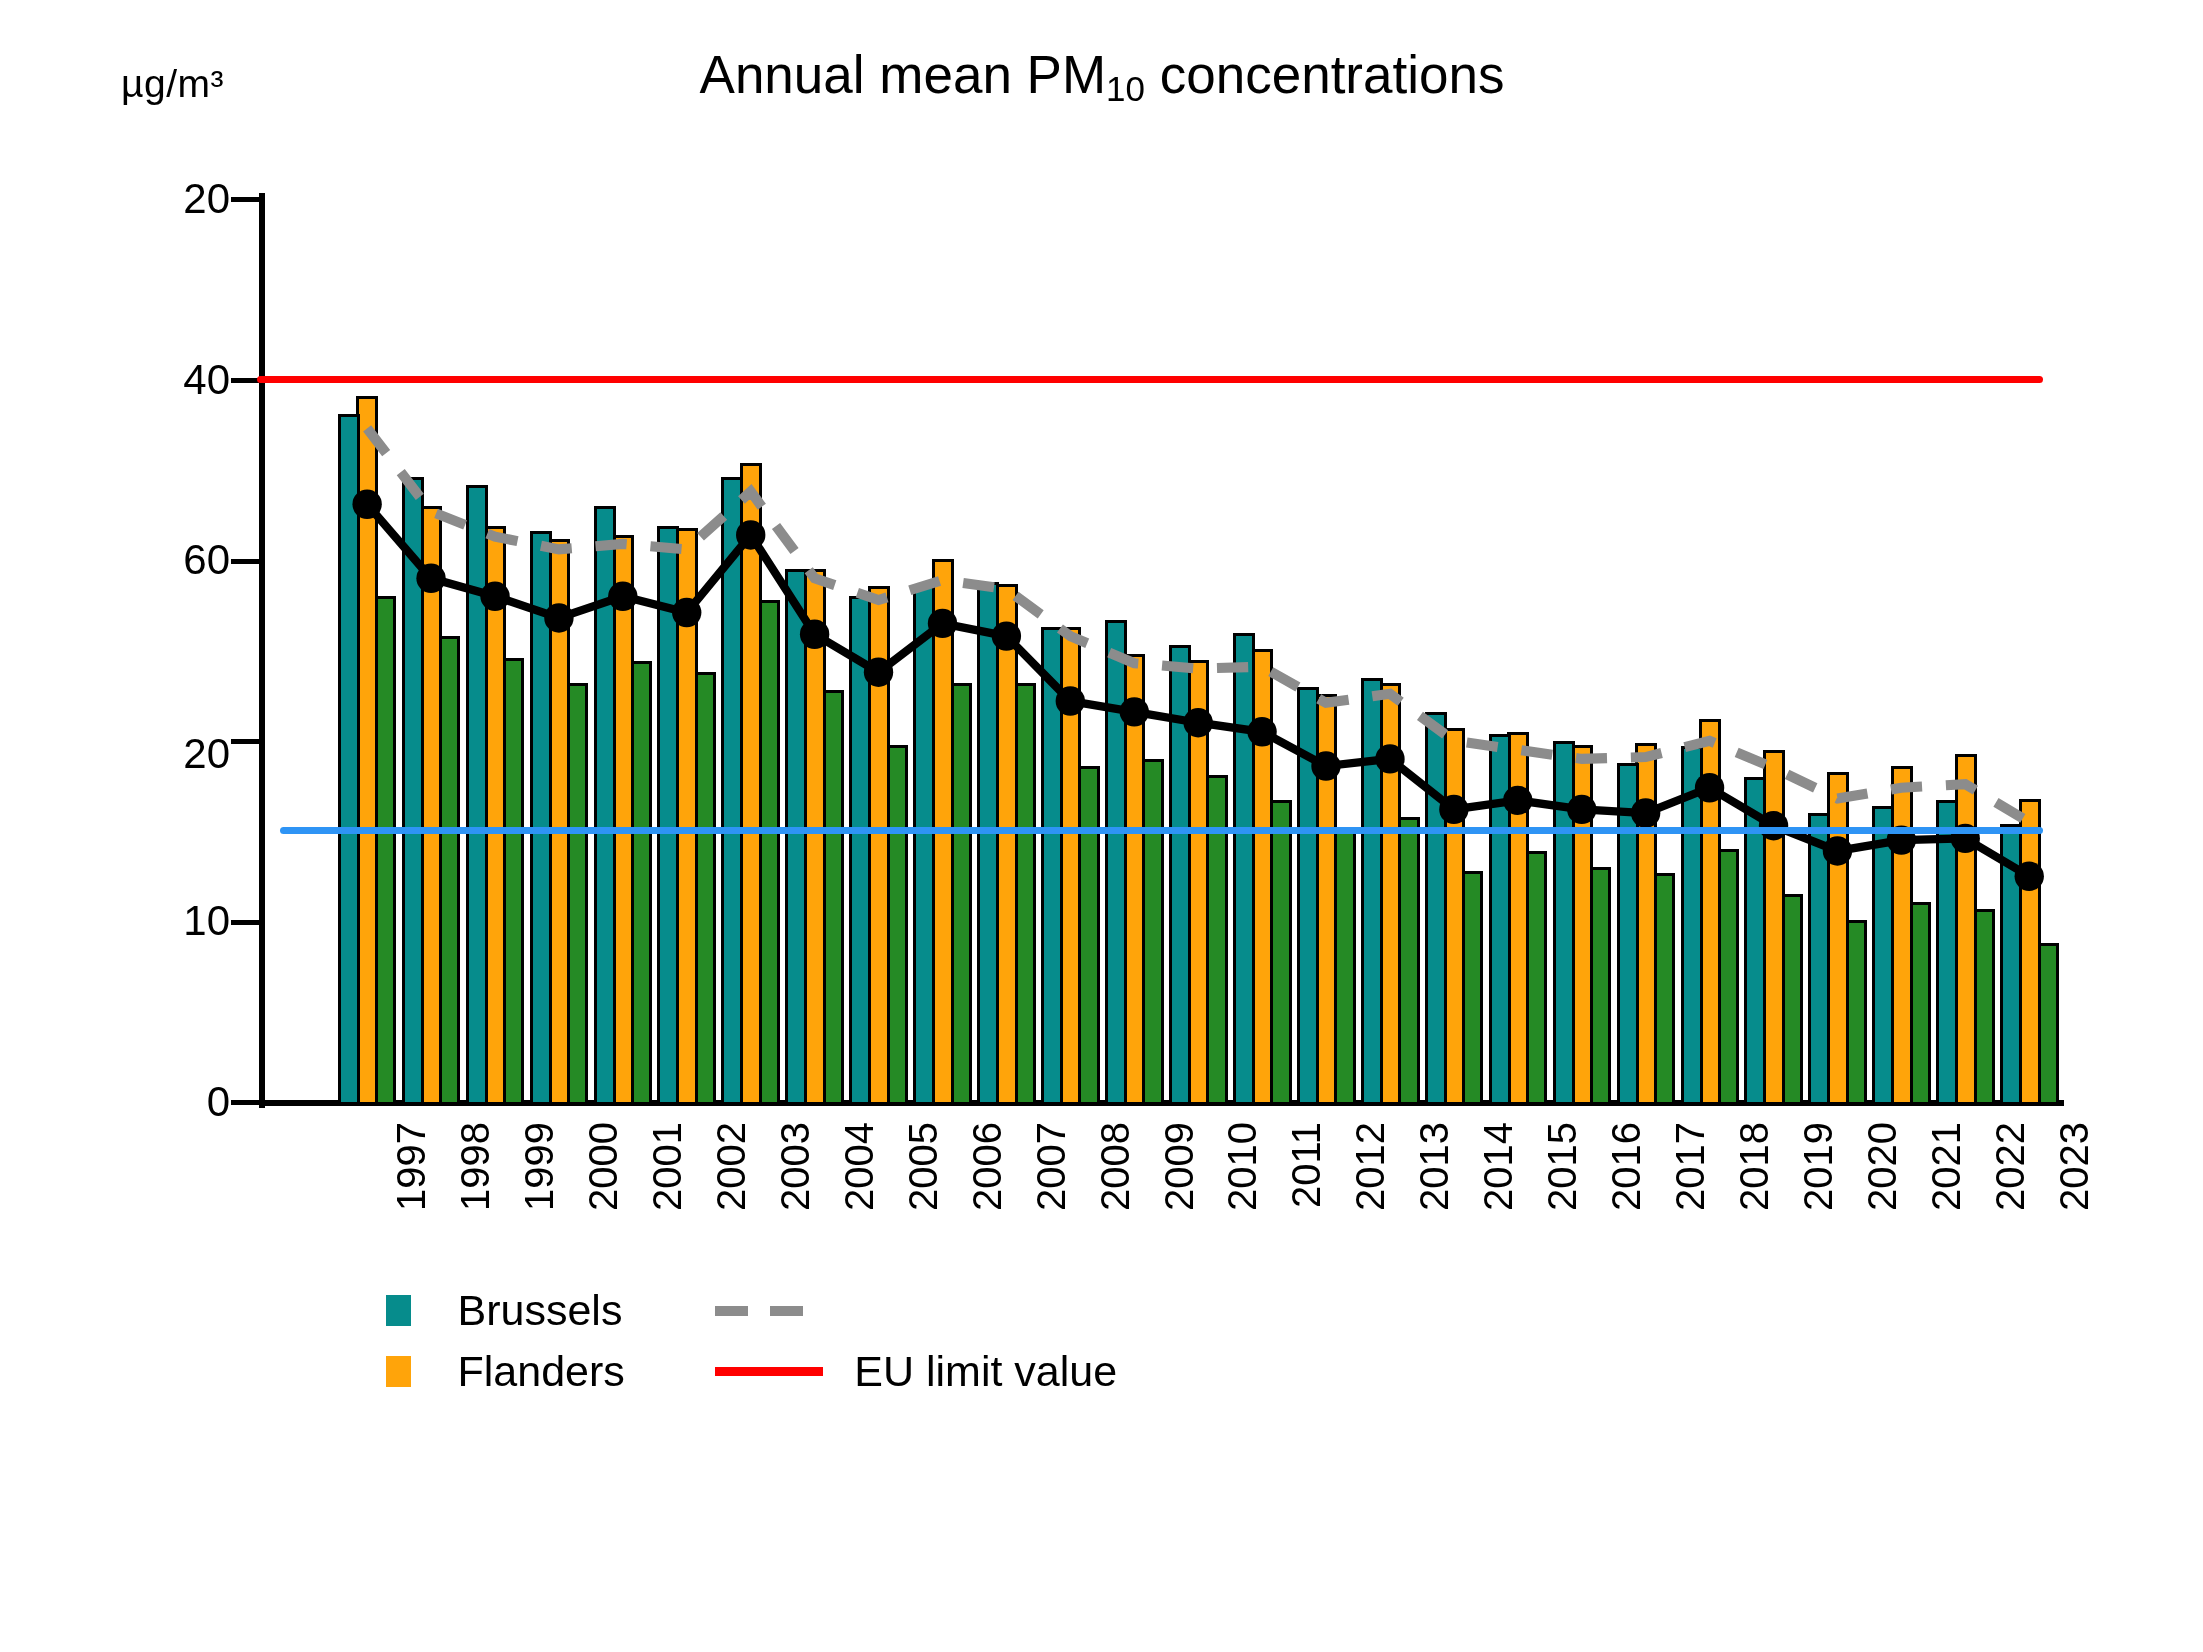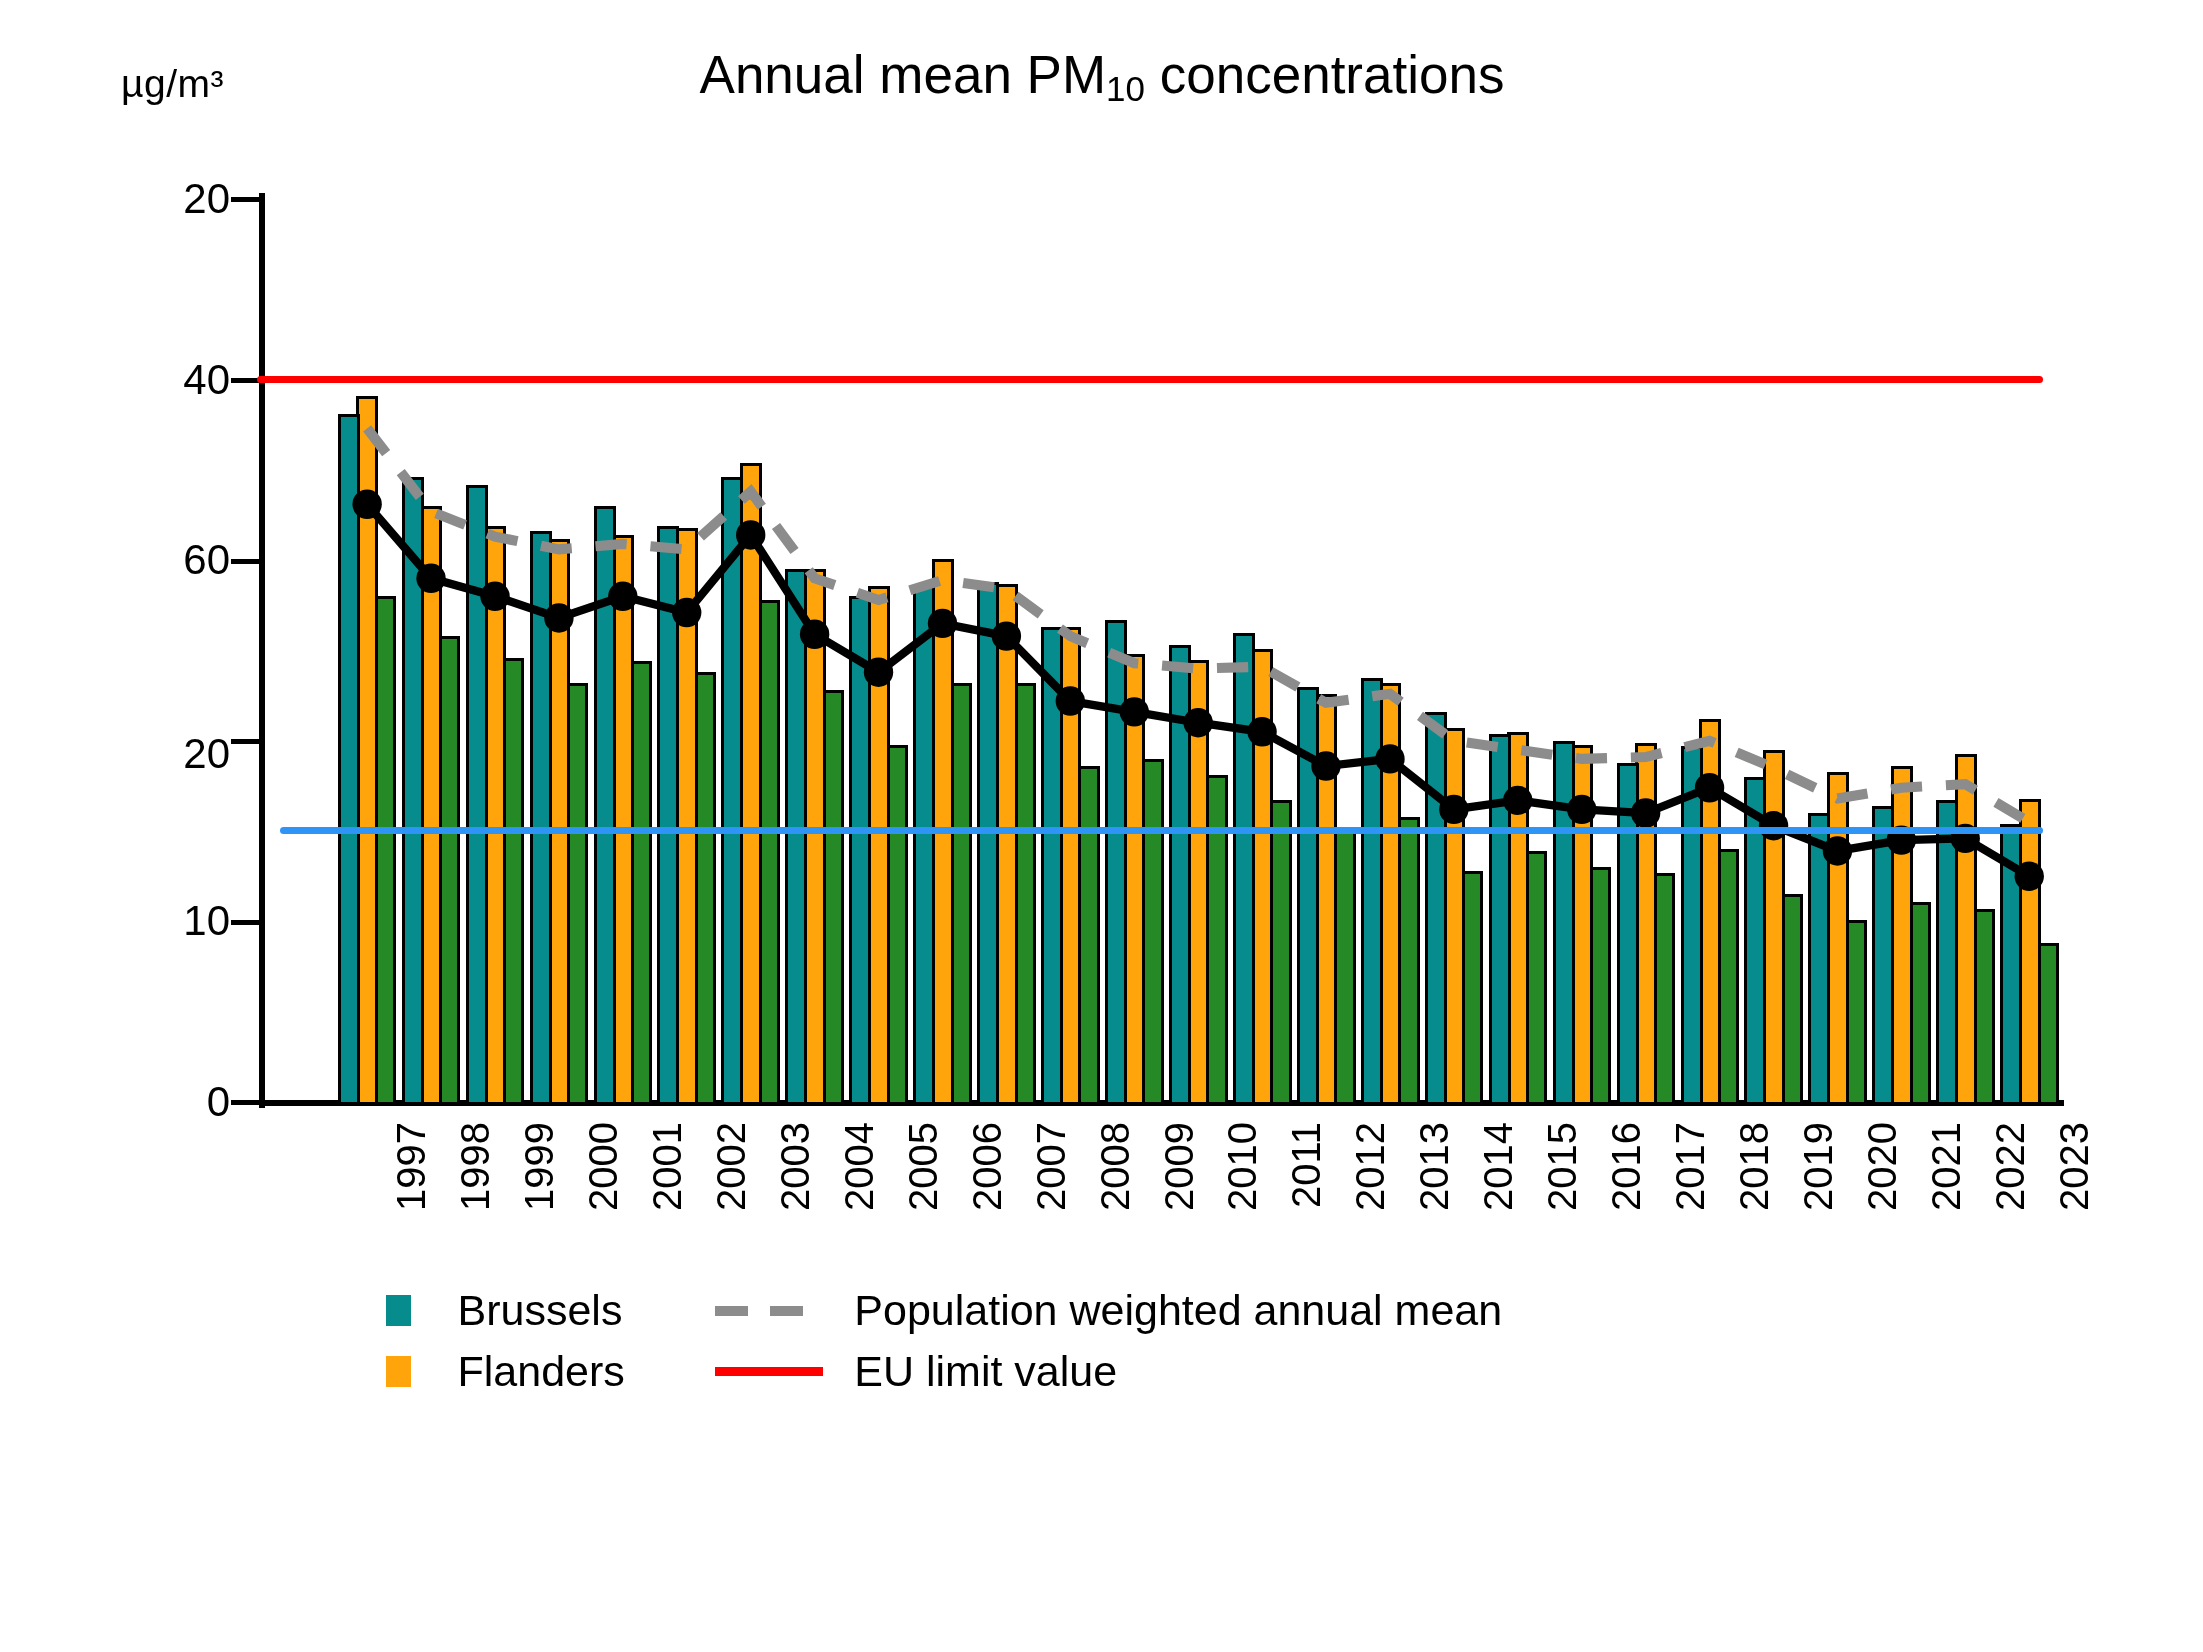--- a/index.html
+++ b/index.html
@@ -349,21 +349,20 @@
         </div><div class="legend-row">
           <div class="swatch-slot" style="flex: 0 0 55px; width: 55px; justify-content: flex-start;">
             <div class="swatch-box" style="background: rgb(255, 164, 10);"></div>
           </div>
           <span class="legend-text">Flanders</span>
         </div></div>
     <div class="legend-col legend-col-2" id="legend-col-2"><div class="legend-row">
           <div class="swatch-slot">
             <div class="swatch-dashline"></div>
           </div>
-          <span class="legend-text">Population weighted annual mean</span>
         </div><div class="legend-row">
           <div class="swatch-slot">
             <div class="swatch-line solid-red"></div>
           </div>
           <span class="legend-text">EU limit value</span>
         </div></div>
   </div>
 
 </div>
 

